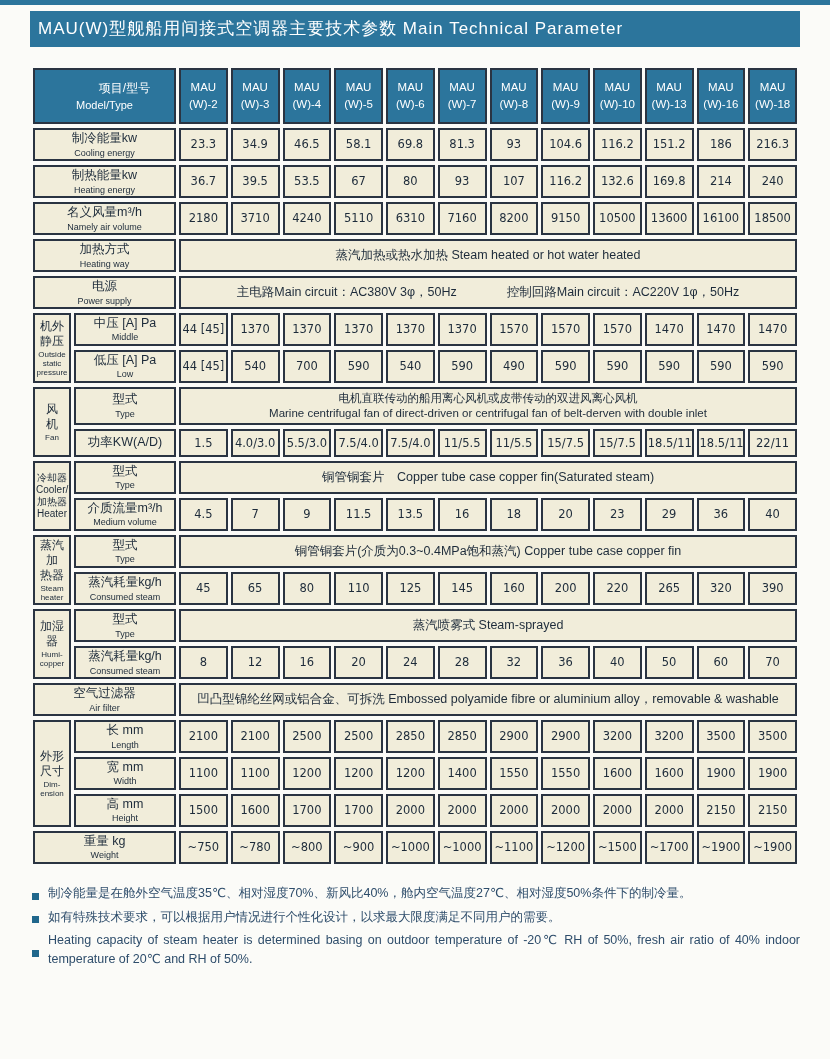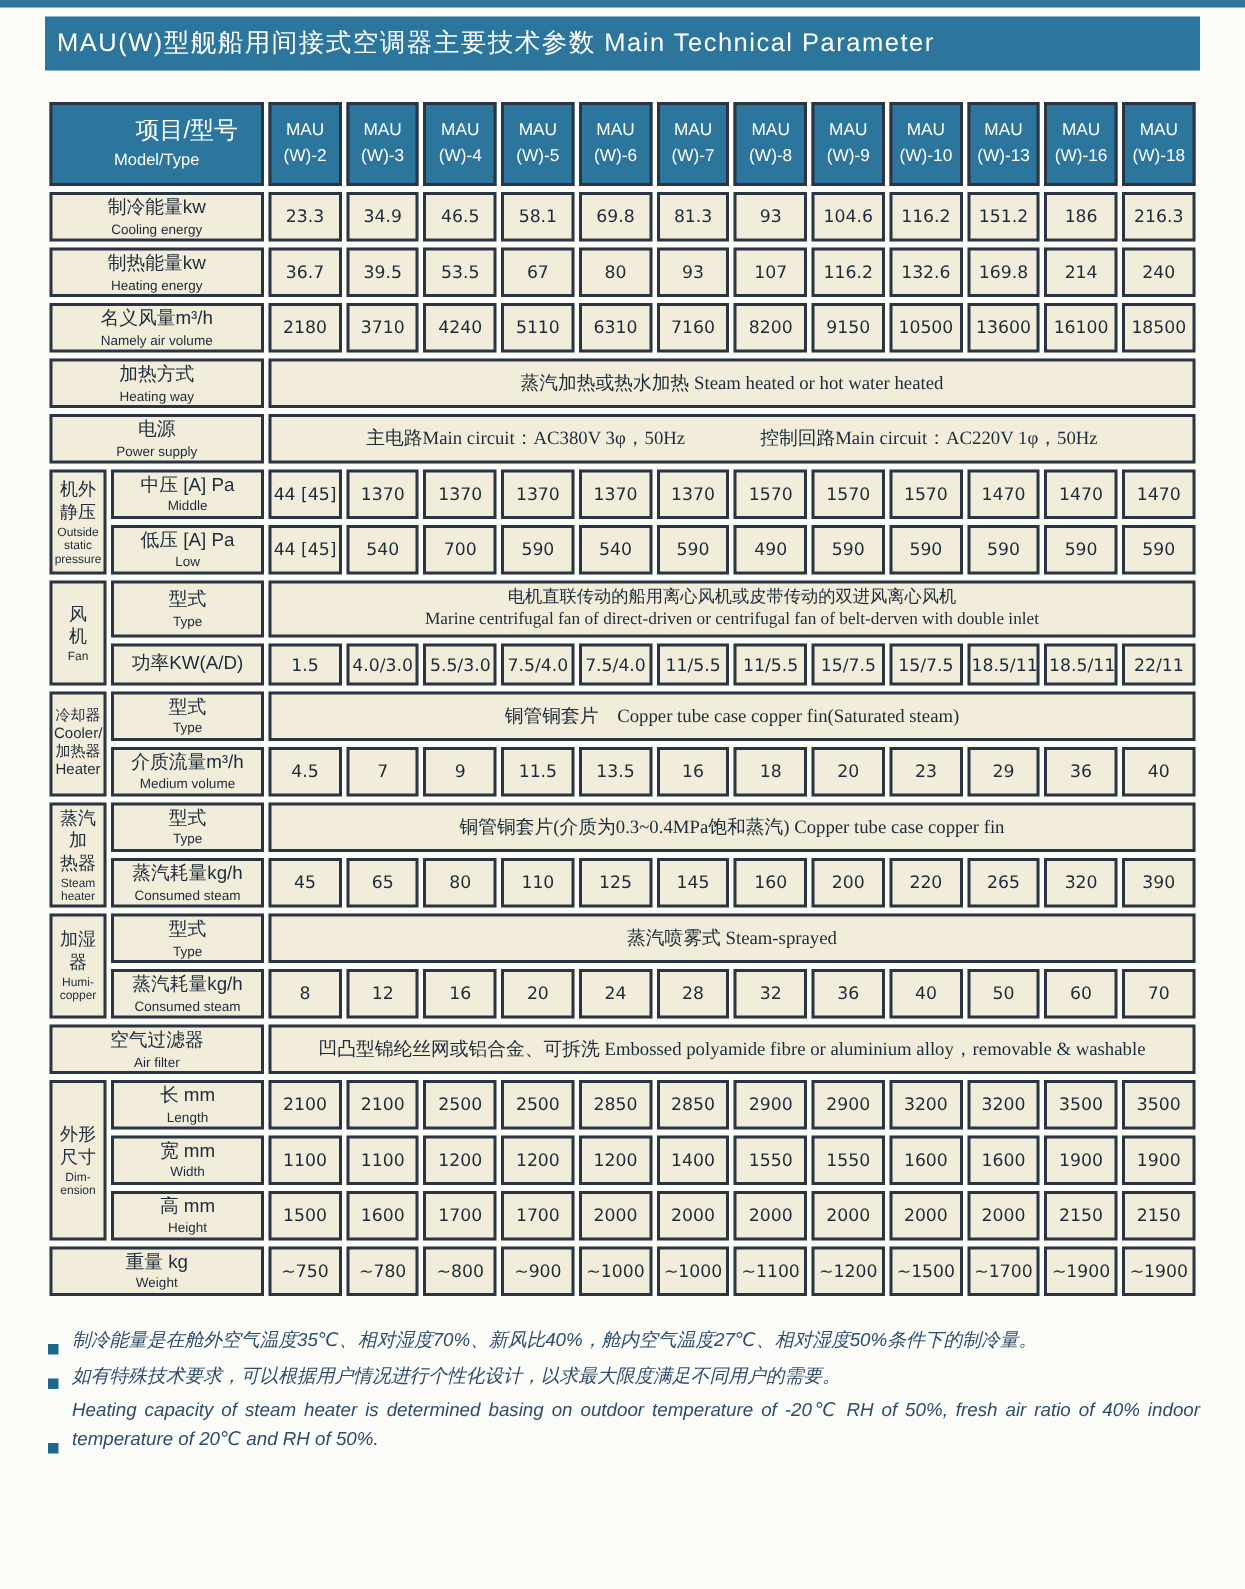--- a/index.html
+++ b/index.html
@@ -24,32 +24,32 @@
   }
   col.c-group{width:38px;}
   col.c-sub{width:102px;}
   .spec-table th,.spec-table td{
     background:var(--cell); border:2px solid var(--border);
     text-align:center; vertical-align:middle; padding:1px 1px; height:28px;
     font-weight:normal; overflow:hidden;
   }
   tr.head th{height:56px;}
   th.corner,th.model{background:var(--accent); color:#ffffff;}
-  th.corner .zh{font-size:16px;padding-left:40px;}
+  th.corner .zh{font-size:12px;padding-left:40px;}
   th.corner .en{font-size:11px; margin-top:3px;}
   th.model{font-size:11.5px; white-space:pre-line; line-height:1.5;}
   .zh{font-size:12.5px; white-space:pre-line; line-height:1.25;}
   .en{font-size:9px; white-space:pre-line; line-height:1.15; margin-top:1px;}
   th.group .zh{font-size:12px;}
   th.group .en{font-size:8px;}
   th.group .stack{font-size:10px; white-space:pre-line; line-height:1.2;}
   td.val{font-size:11.5px; font-family:"DejaVu Sans",sans-serif; white-space:nowrap;}
-  td.span{font-size:12.5px; white-space:pre-line; line-height:1.3; padding:2px 6px;font-family:Liberation Serif, serif;}
+  td.span{font-size:12.5px; white-space:pre-line; line-height:1.3; padding:2px 6px;}
   ul.notes{margin-top:16px; list-style:none;}
-  ul.notes li{display:flex; align-items:flex-end; margin-bottom:5px;font-style:italic;}
+  ul.notes li{display:flex; align-items:center; margin-bottom:5px;}
   .bullet{flex:0 0 auto; width:7px; height:7px; background:#20678c; margin:6px 9px 0 2px;}
   .note-text{font-size:12.5px; color:var(--note); line-height:1.5; text-align:justify;}
 </style>
 </head>
 <body>
 
 <div class="top-strip"></div>
 
 <div class="content">
 

